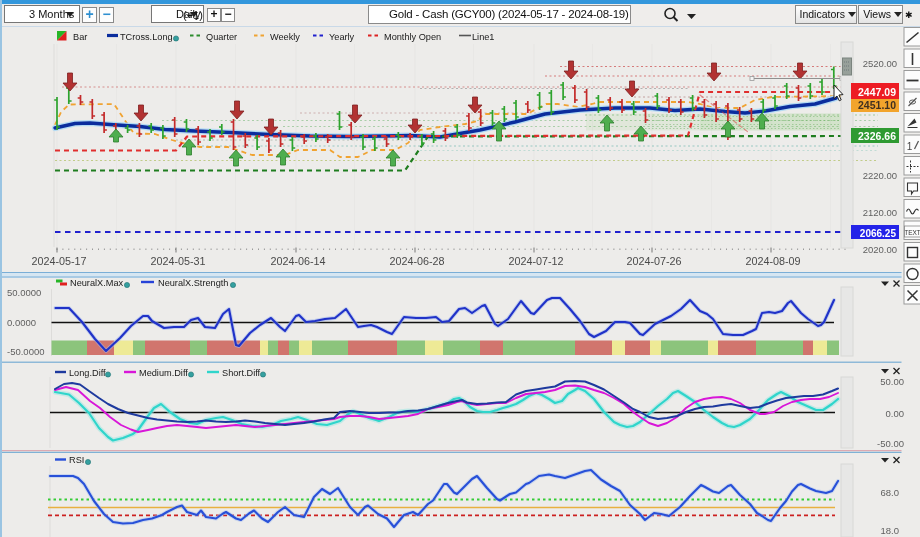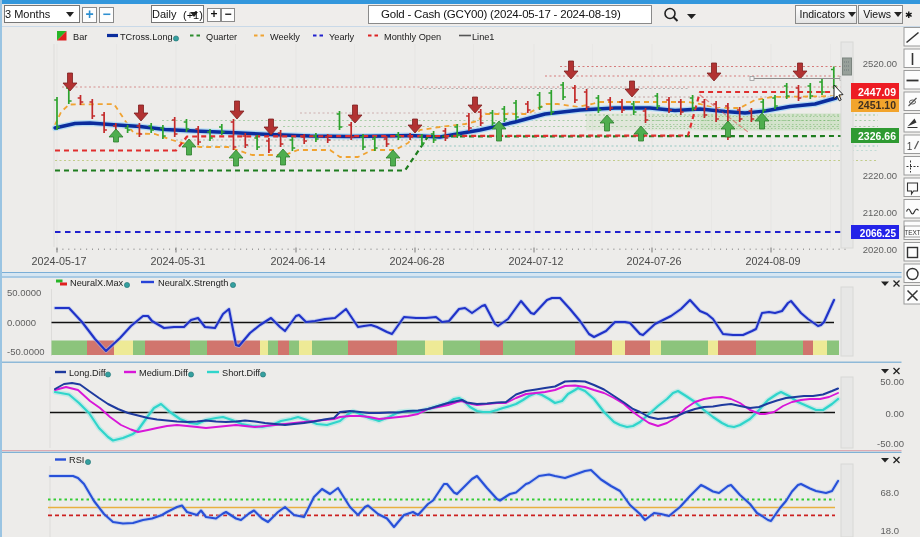--- a/index.html
+++ b/index.html
@@ -1,27 +1,27 @@
 <!DOCTYPE html>
 <html><head><meta charset="utf-8">
 <style>
 * { margin:0; padding:0; box-sizing:border-box; }
 html,body { width:920px; height:537px; overflow:hidden; font-family:"Liberation Sans",sans-serif; }
 #app { position:relative; width:920px; height:537px; background:#edecea; }
 #topbar { position:absolute; left:0; top:0; width:920px; height:4px; background:#3397dc; }
 #leftedge { position:absolute; left:0; top:0; width:2px; height:537px; background:#9ac4e2; z-index:50; }
 #toolbar { position:absolute; left:0; top:4px; width:920px; height:23px; background:#efedeb; border-bottom:1px solid #c9d9e8; }
-.dd { position:absolute; height:18px; background:#fff; border:1px solid #767676; font-size:11px; color:#111; padding-left:0; line-height:16px; }
+.dd { position:absolute; height:18px; background:#fff; border:1px solid #767676; font-size:11px; color:#111; padding-left:24px; line-height:16px; }
 .dd .car { position:absolute; right:5px; top:6px; width:0; height:0; border-left:4px solid transparent; border-right:4px solid transparent; border-top:5px solid #222; }
 .tbtn { position:absolute; background:#fdfdfd; border:1px solid #8a8a8a; text-align:center; }
 .pbtn { width:15px; height:16px; top:2.5px; font-weight:700; font-size:14px; line-height:13px; color:#2e8fd0; }
 .sbtn { width:14px; height:14px; top:3.5px; font-weight:700; font-size:12px; line-height:11px; color:#111; }
 .menu { position:absolute; top:1px; height:19px; background:linear-gradient(#fefefe,#e4e4e4); border:1px solid #8a8a8a; font-size:10.5px; color:#111; line-height:17px; text-align:right; }
 .menu .car { display:inline-block; width:0; height:0; border-left:4px solid transparent; border-right:4px solid transparent; border-top:5px solid #222; margin-left:3px; vertical-align:1px; }
-#symbox { position:absolute; left:368px; top:1px; width:284px; height:19px; background:#fff; border:1px solid #8a8a8a; font-size:11.5px; color:#111; line-height:17px; padding-left:12px; white-space:nowrap; letter-spacing:-0.2px; }
+#symbox { position:absolute; left:368px; top:1px; width:263px; height:19px; background:#fff; border:1px solid #8a8a8a; font-size:11.5px; color:#111; line-height:17px; padding-left:20px; white-space:nowrap; letter-spacing:-0.2px; }
 #star { position:absolute; left:905px; top:6px; font-size:9px; color:#111; }
 svg { position:absolute; left:0; top:0; }
 </style></head>
 <body>
 <div id="app">
   <svg width="920" height="537" viewBox="0 0 920 537">
   <rect x="0" y="28" width="920" height="249" fill="#edecea"></rect>
 <line x1="57" y1="44" x2="57" y2="247" stroke="#e6e5e3" stroke-width="1"></line>
 <line x1="176" y1="44" x2="176" y2="247" stroke="#e6e5e3" stroke-width="1"></line>
 <line x1="296" y1="44" x2="296" y2="247" stroke="#e6e5e3" stroke-width="1"></line>

